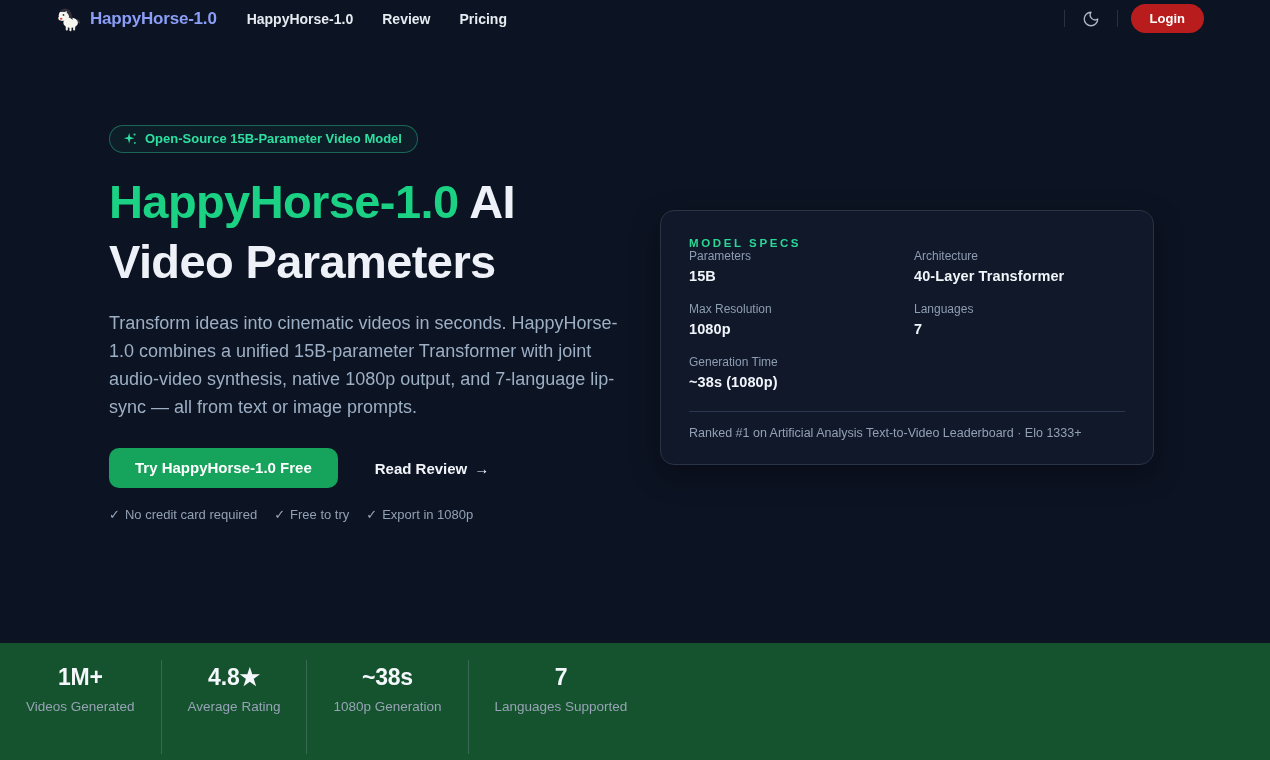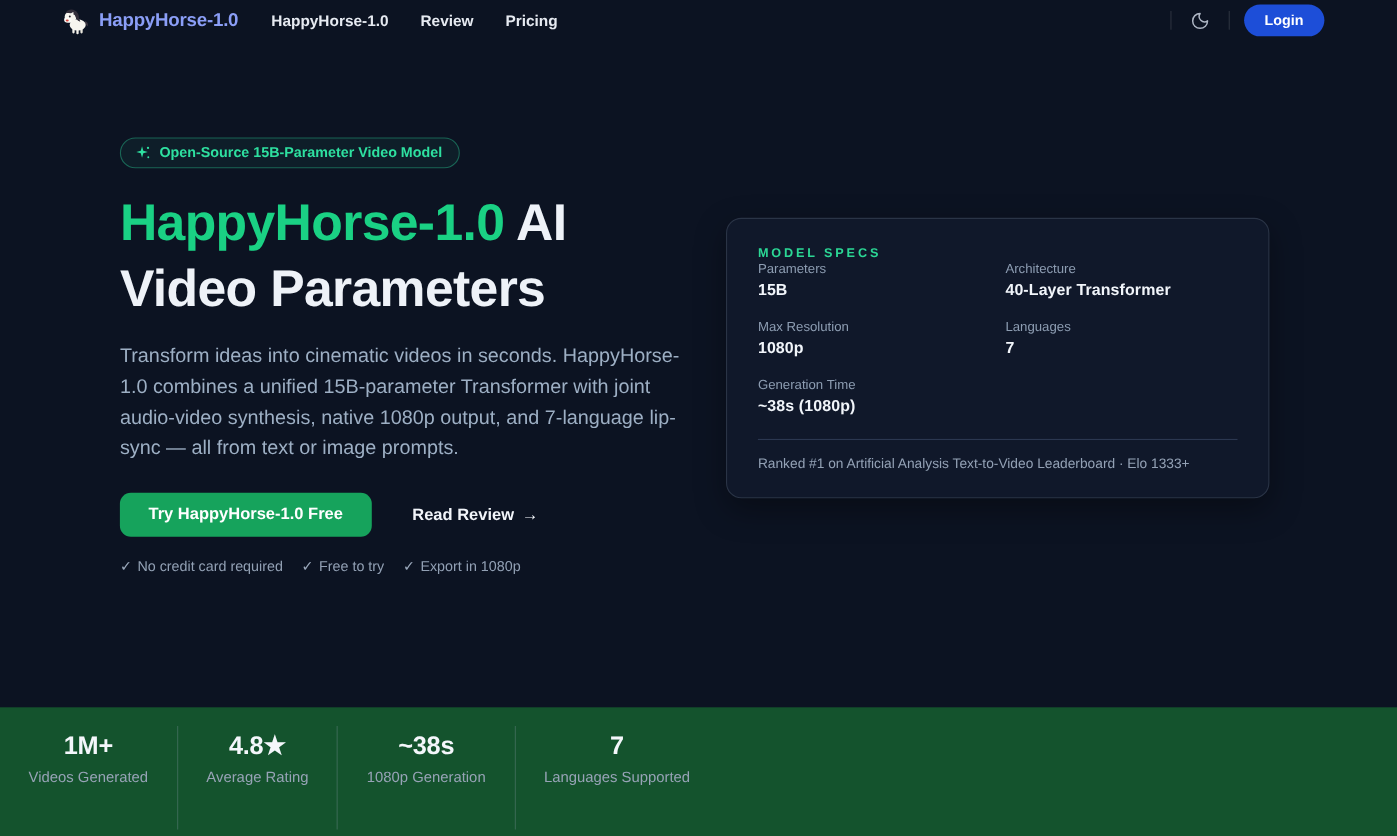--- a/index.html
+++ b/index.html
@@ -32,21 +32,21 @@
     font-weight: 600;
   }
   .header-right { margin-left: auto; display: flex; align-items: center; gap: 13px; }
   .vdivider { width: 1px; height: 17px; background: rgba(255,255,255,0.13); }
   .theme-btn {
     background: transparent; border: none; cursor: pointer;
     display: flex; align-items: center; justify-content: center;
     width: 26px; height: 26px;
   }
   .login-btn {
-    background: #1d4ed8;
+    background: #b91c1c;
     color: #ffffff;
     border: none;
     border-radius: 999px;
     font-family: "Liberation Sans", sans-serif;
     font-size: 13px;
     font-weight: 700;
     padding: 7px 19px;
     cursor: pointer;
   }
 
@@ -109,21 +109,21 @@
   }
 
   .checks { margin-top: 19px; display: flex; align-items: center; gap: 17px; }
   .check-item { color: #92a0b4; font-size: 13px; display: inline-flex; gap: 5px; }
   .check-glyph { color: #9aa8bb; }
 
   
   .specs-card {
     position: absolute;
     left: 660px;
-    top: 161px;
+    top: 173px;
     width: 494px;
     border: 1px solid #2a3446;
     background: #10182a;
     border-radius: 14px;
     padding: 26px 28px 24px;
     box-shadow: 0 10px 28px rgba(0,0,0,0.35);
   }
   .specs-title {
     color: #2bd795;
     font-size: 11.5px;

